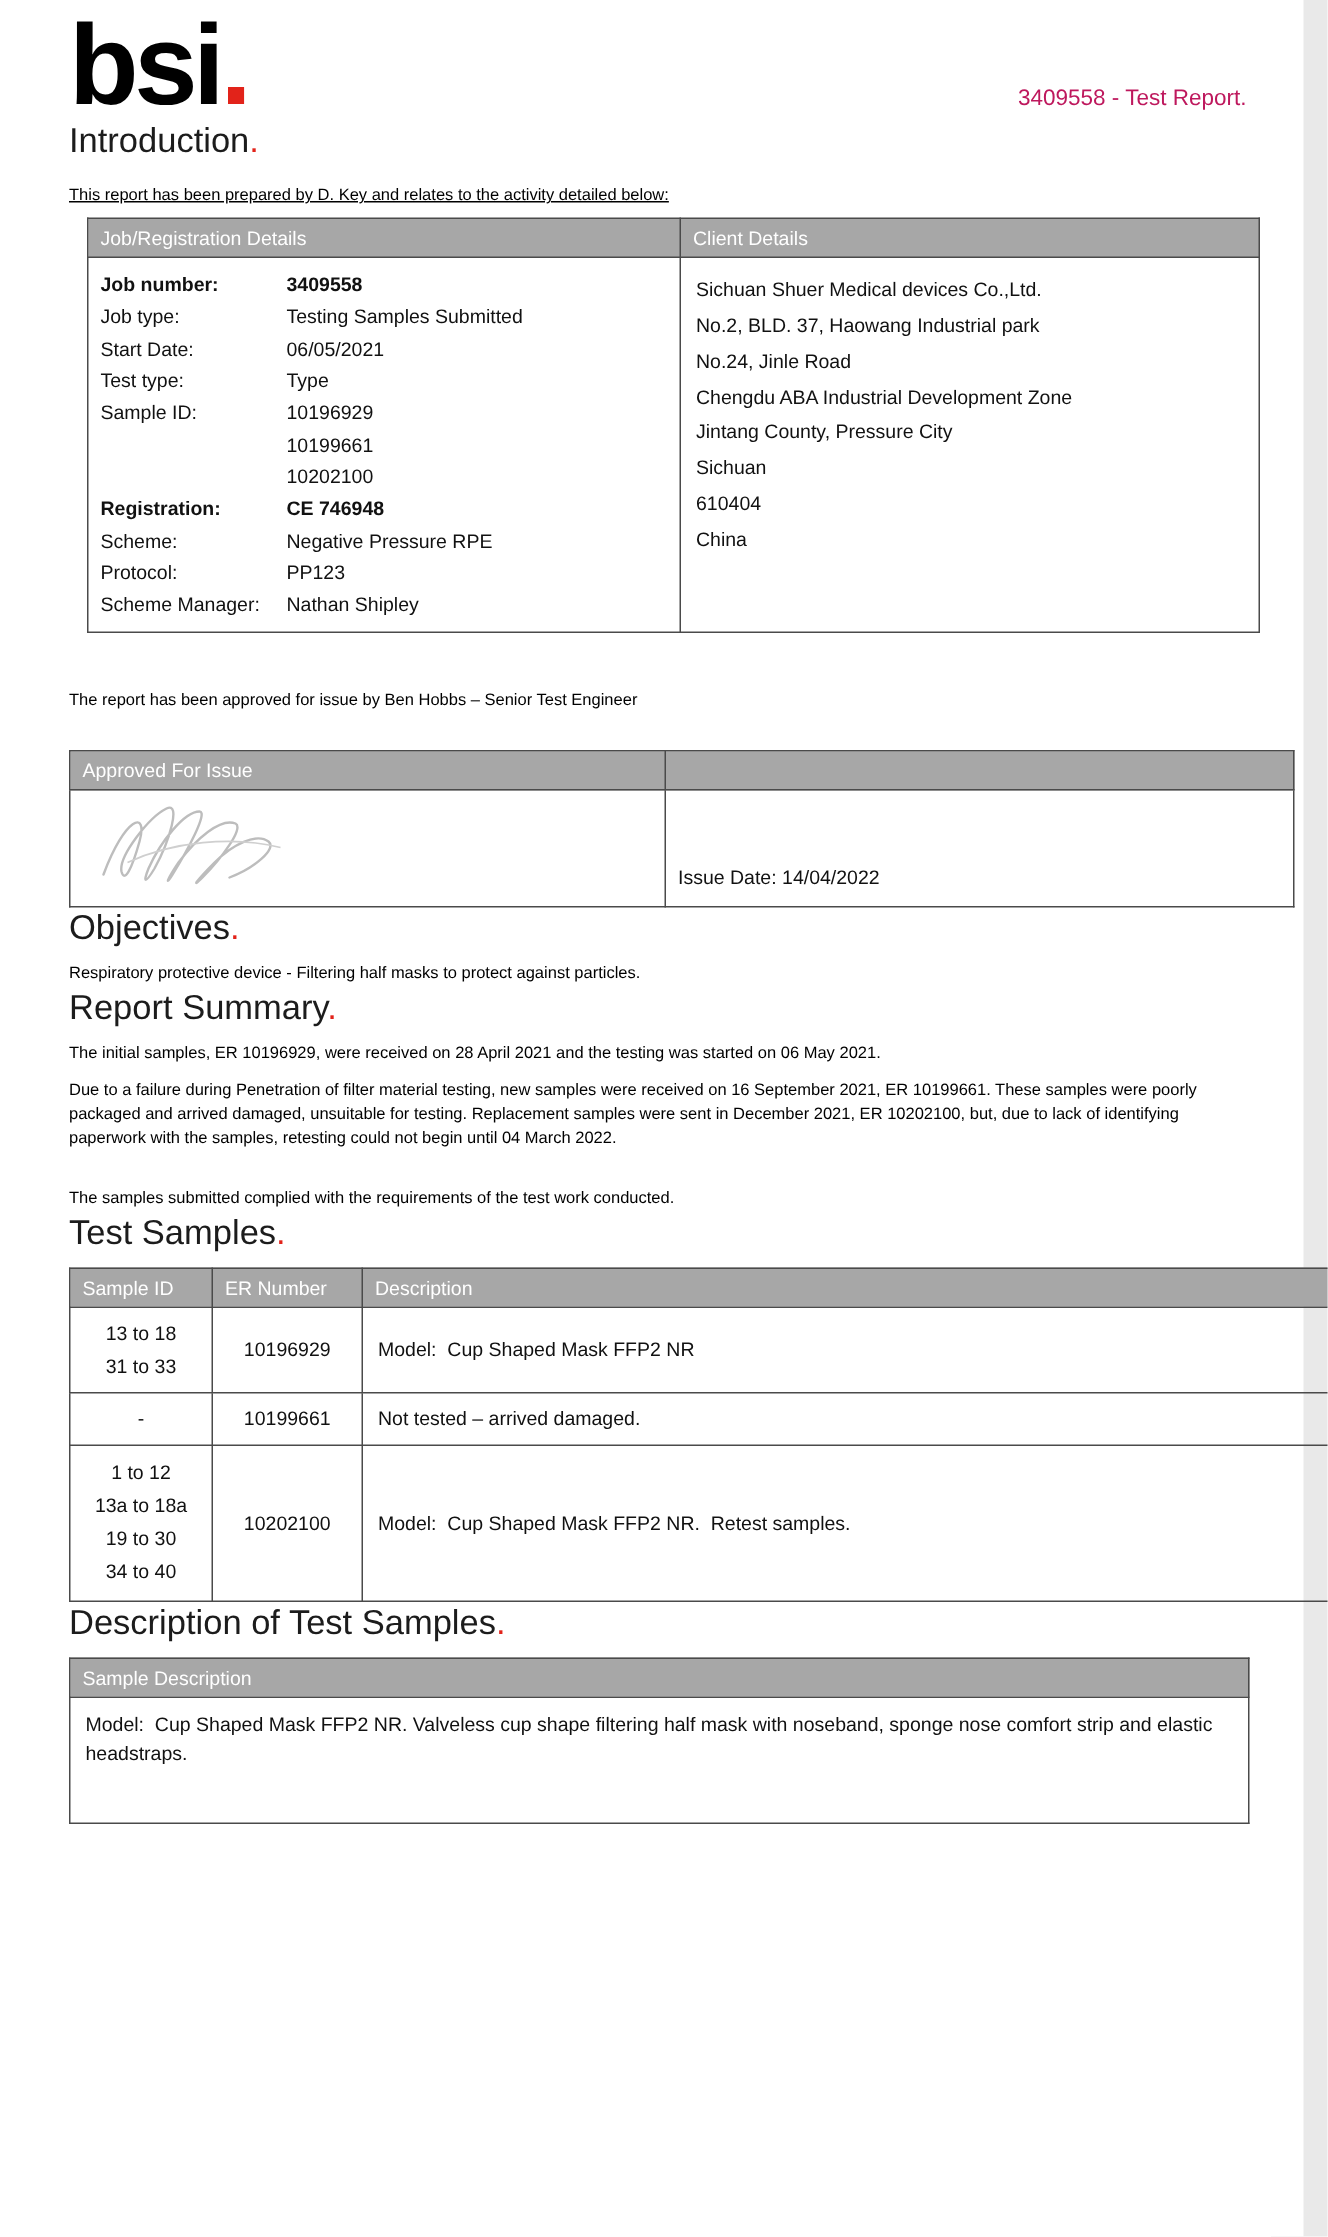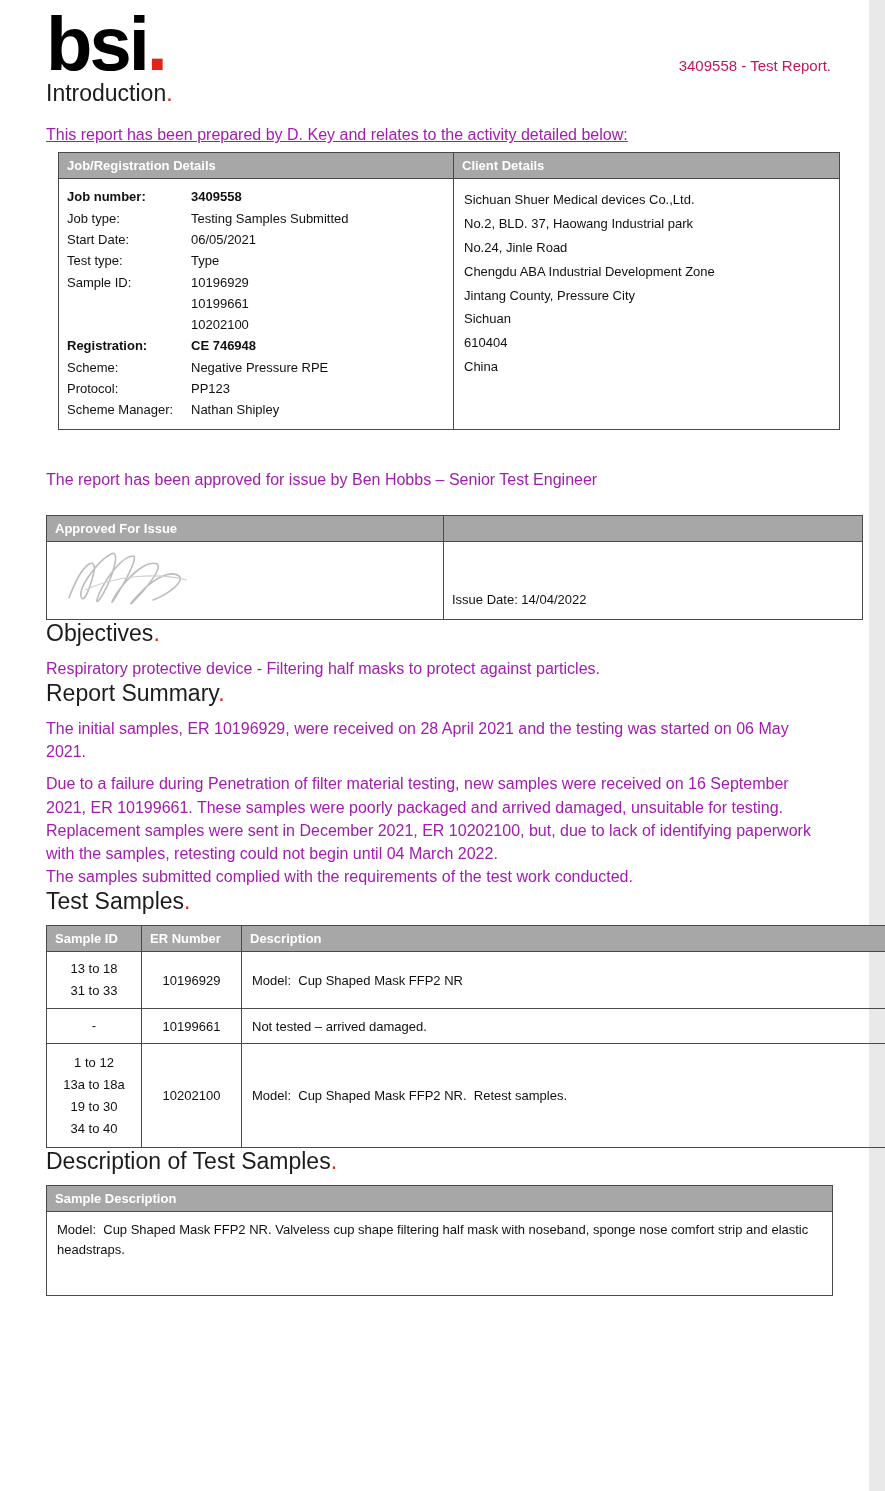--- a/index.html
+++ b/index.html
@@ -37,31 +37,31 @@
   
   h1.sec {
     margin: 0;
     font-size: 23px;
     font-weight: 400;
     color: #1c1c1c;
     letter-spacing: 0;
   }
   h1.sec .dot { color: var(--accent-red); }
 
-  .body-text { font-size: 16px; line-height: 1.45; color: #a21caf; }
+  .body-text { font-size: 11px; line-height: 1.45; color: #000000; }
   .underline { text-decoration: underline; }
 
   
   table { border-collapse: collapse; table-layout: fixed; font-size: 13px; }
   th, td { border: 1px solid var(--table-border); }
   th {
     background: var(--table-header-bg);
     color: var(--table-header-text);
     text-align: left;
-    font-weight: bold;
+    font-weight: normal;
     padding: 5px 8px;
     height: 26px;
   }
 
   
   .job-table { width: 782px; margin: 6px 0 0 12px; }
   .job-cell { vertical-align: top; padding: 7px 8px 8px 8px; }
   .frow { display: flex; line-height: 21.3px; }
   .flabel { width: 124px; flex: none; }
   .fvalue { flex: 1; }
@@ -96,21 +96,21 @@
 
   
   .mt-h1-intro { margin-top: 14px; }
   .mt-lead { margin-top: 16px; }
   .mt-approval-lead { margin-top: 38px; }
   .mt-objectives { margin-top: 58px; }
   .mt-scope { margin-top: 56px; }
   .mt-summary { margin-top: 52px; }
   .mt-secbody { margin-top: 10px; }
   .mt-p { margin-top: 9px; }
-  .mt-p3 { }
+  .mt-p3 { margin-top: 24px; }
   .mt-samples { margin-top: 22px; }
   .mt-desc { margin-top: 32px; }
 </style>
 </head>
 <body>
 
 <div class="page">
 
   <div class="top-row">
     <div class="logo"><span>bsi</span><span class="dot">.</span></div>

